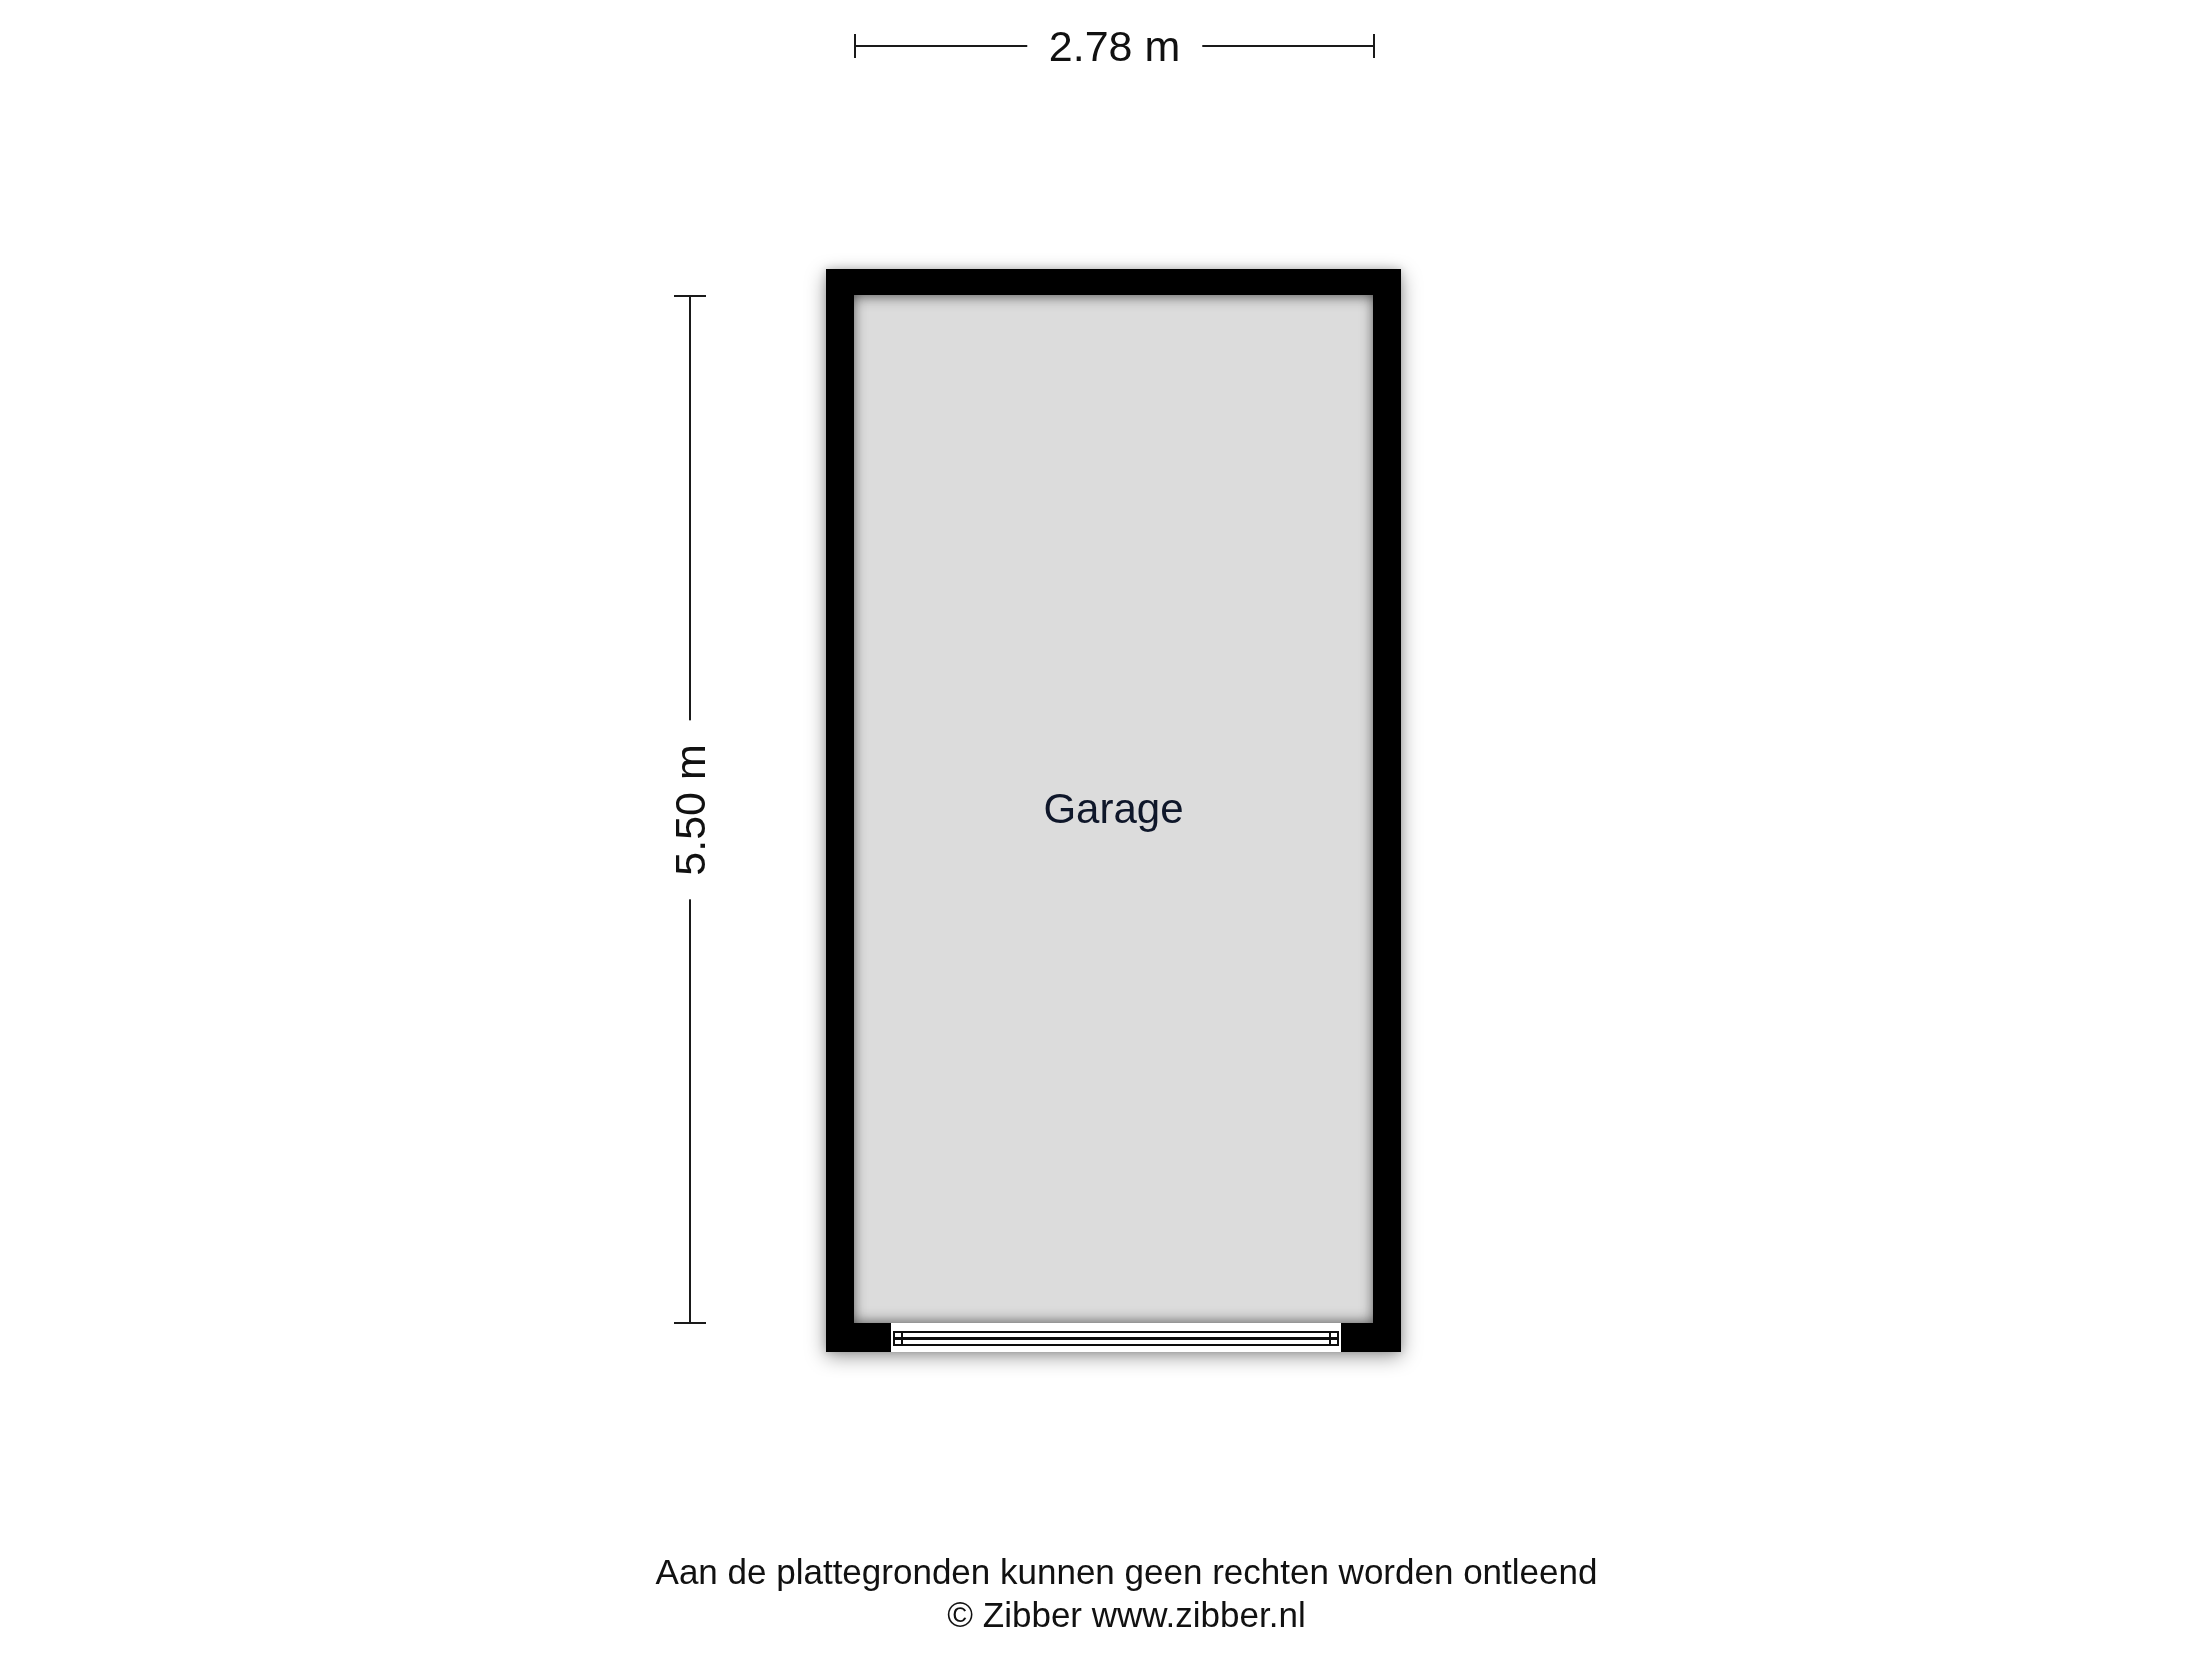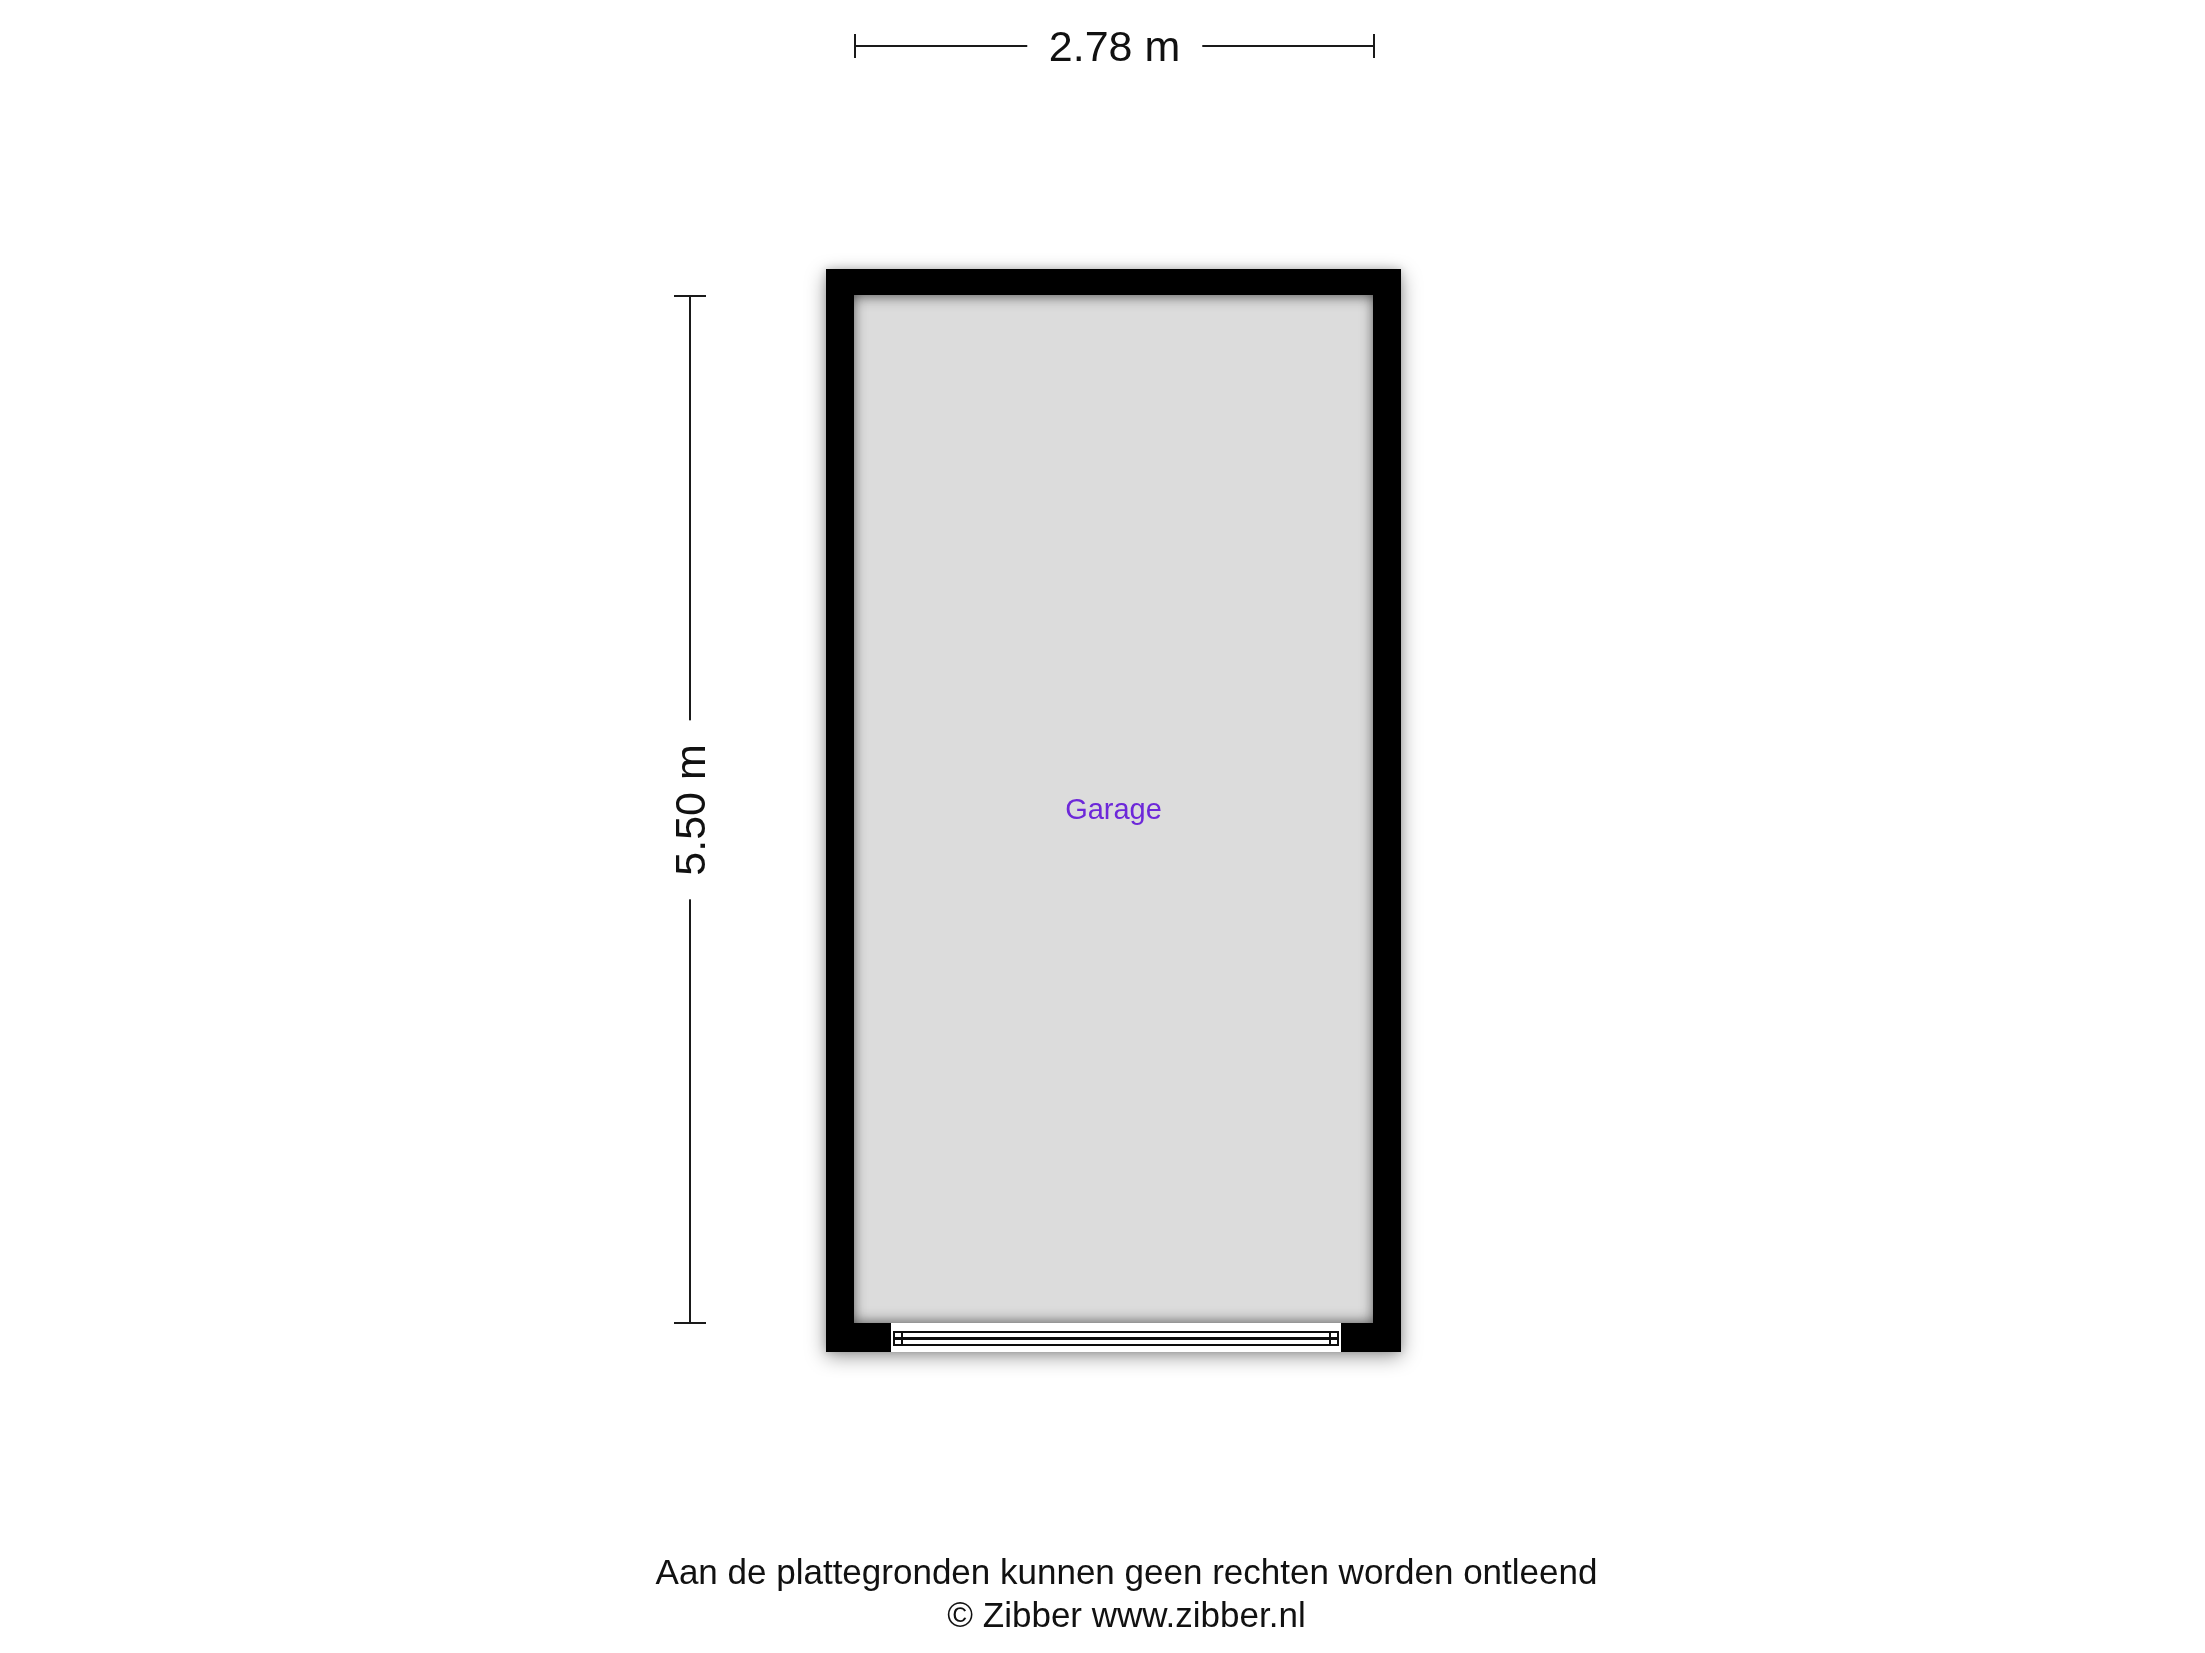--- a/index.html
+++ b/index.html
@@ -107,22 +107,22 @@
     box-shadow:
       inset 0 7.9px 12.6px -5.5px rgba(0,0,0,0.45),
       inset 0 -7.9px 12.6px -5.5px rgba(0,0,0,0.40),
       inset 7.9px 0 12.6px -6.3px rgba(0,0,0,0.28),
       inset -7.9px 0 12.6px -6.3px rgba(0,0,0,0.28);
     display: flex;
     align-items: center;
     justify-content: center;
   }
   .room-label {
-    font-size: 29px;
-    color: #6d28d9;
+    font-size: 42px;
+    color: #0f172a;
     white-space: nowrap;
   }
 
   
   .door-opening {
     position: absolute;
     left: 65px;
     width: 450px;
     bottom: 0;
     height: 29px;

